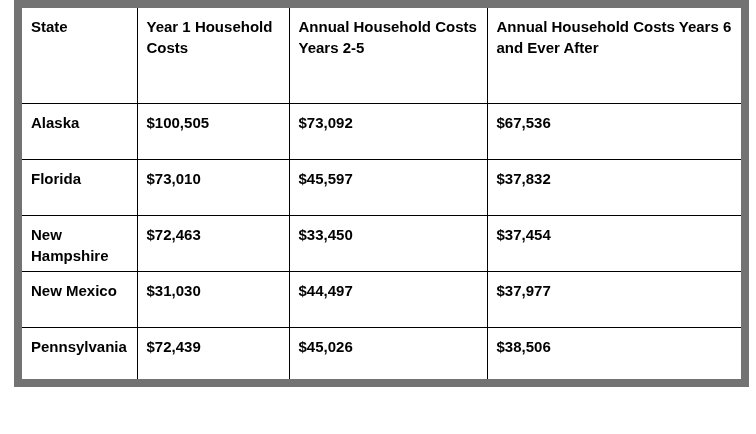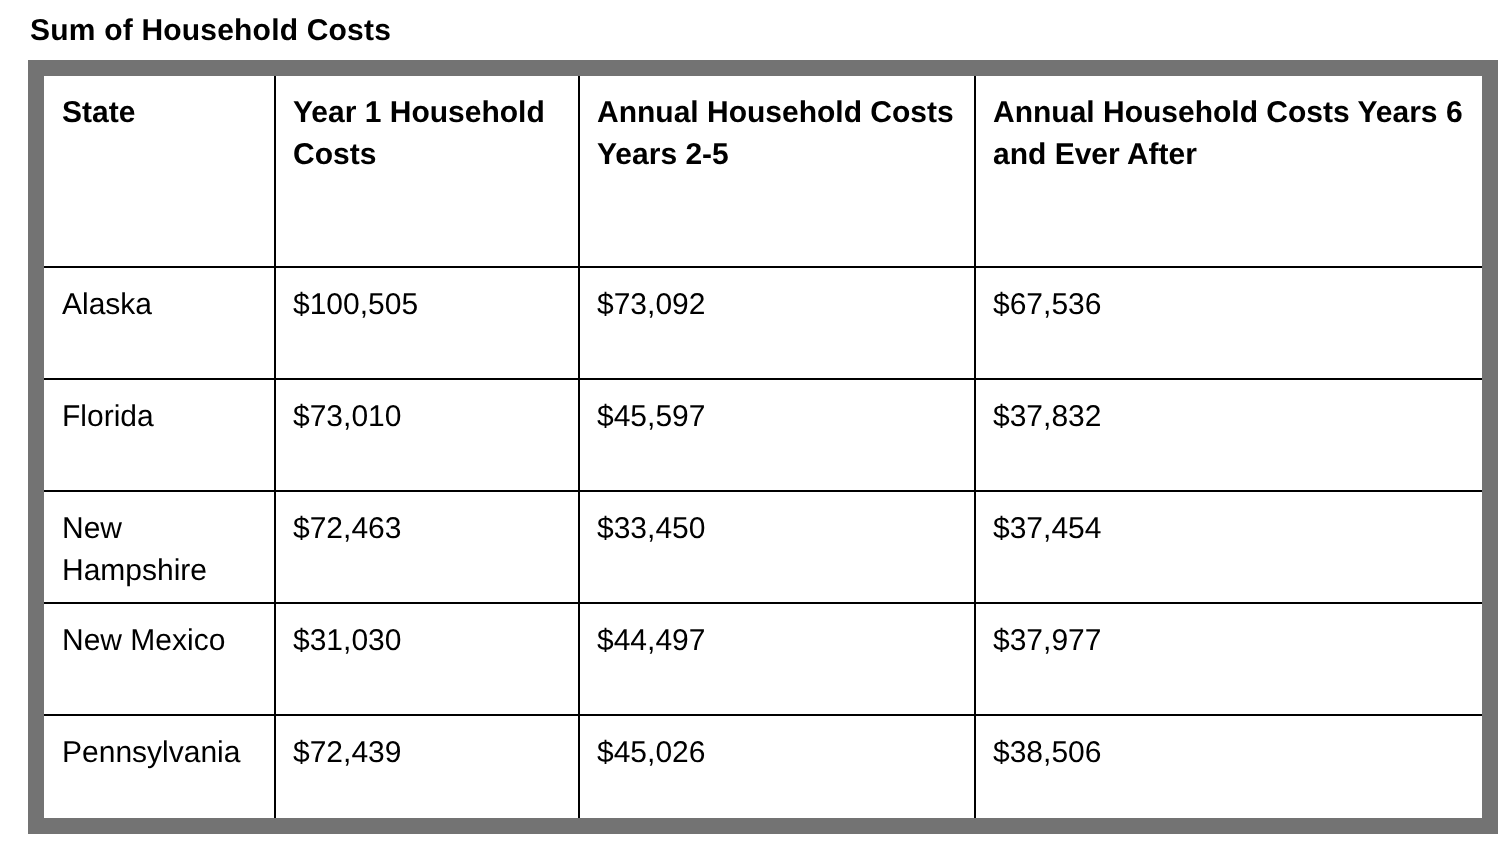--- a/index.html
+++ b/index.html
@@ -33,37 +33,37 @@
   table.cost-table th,
   table.cost-table td {
     border: 1px solid #000000;
     vertical-align: top;
     text-align: left;
     padding: 8px 9px 4px 9px;
     font-size: 15px;
     line-height: 1.42;
     overflow: hidden;
     word-wrap: break-word;
+    font-weight: bold;
   }
   table.cost-table th {
     font-weight: bold;
   }
   col.c0 { width: 119px; }
   col.c1 { width: 152px; }
   col.c2 { width: 198px; }
   col.c3 { width: 258px; }
   thead tr { height: 99px; }
   tbody tr { height: 56px; }
 </style>
 </head>
 <body>
 
 <div class="page">
 
-  <div class="doc-title">Sum of Household Costs</div>
 
   <table class="cost-table">
     <colgroup>
       <col class="c0">
       <col class="c1">
       <col class="c2">
       <col class="c3">
     </colgroup>
     <thead>
       <tr>

